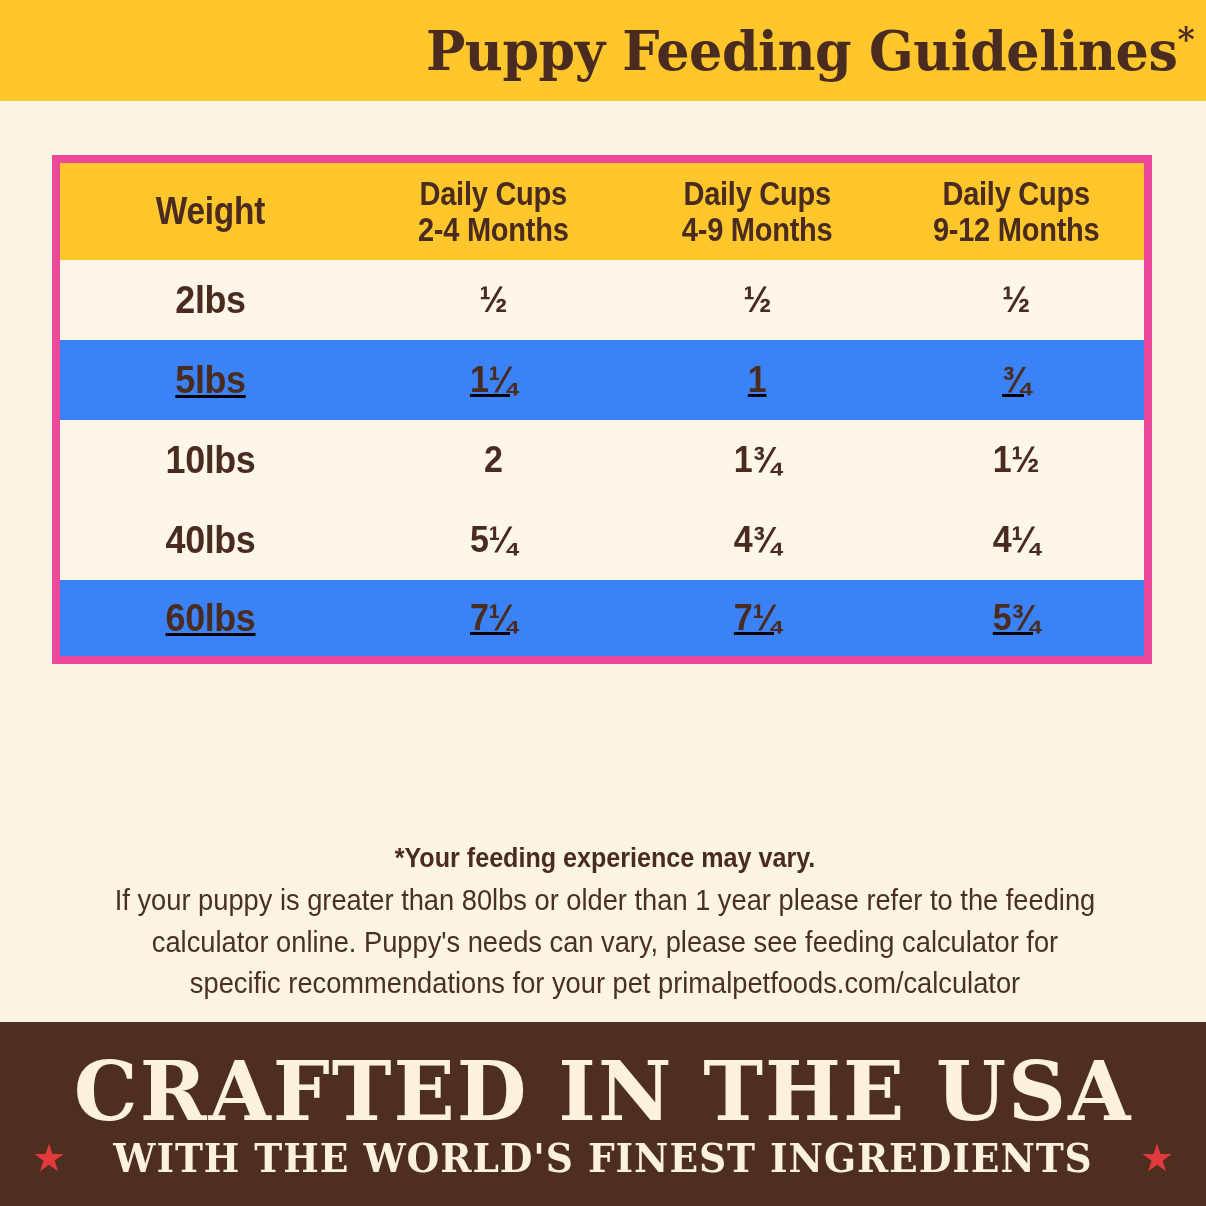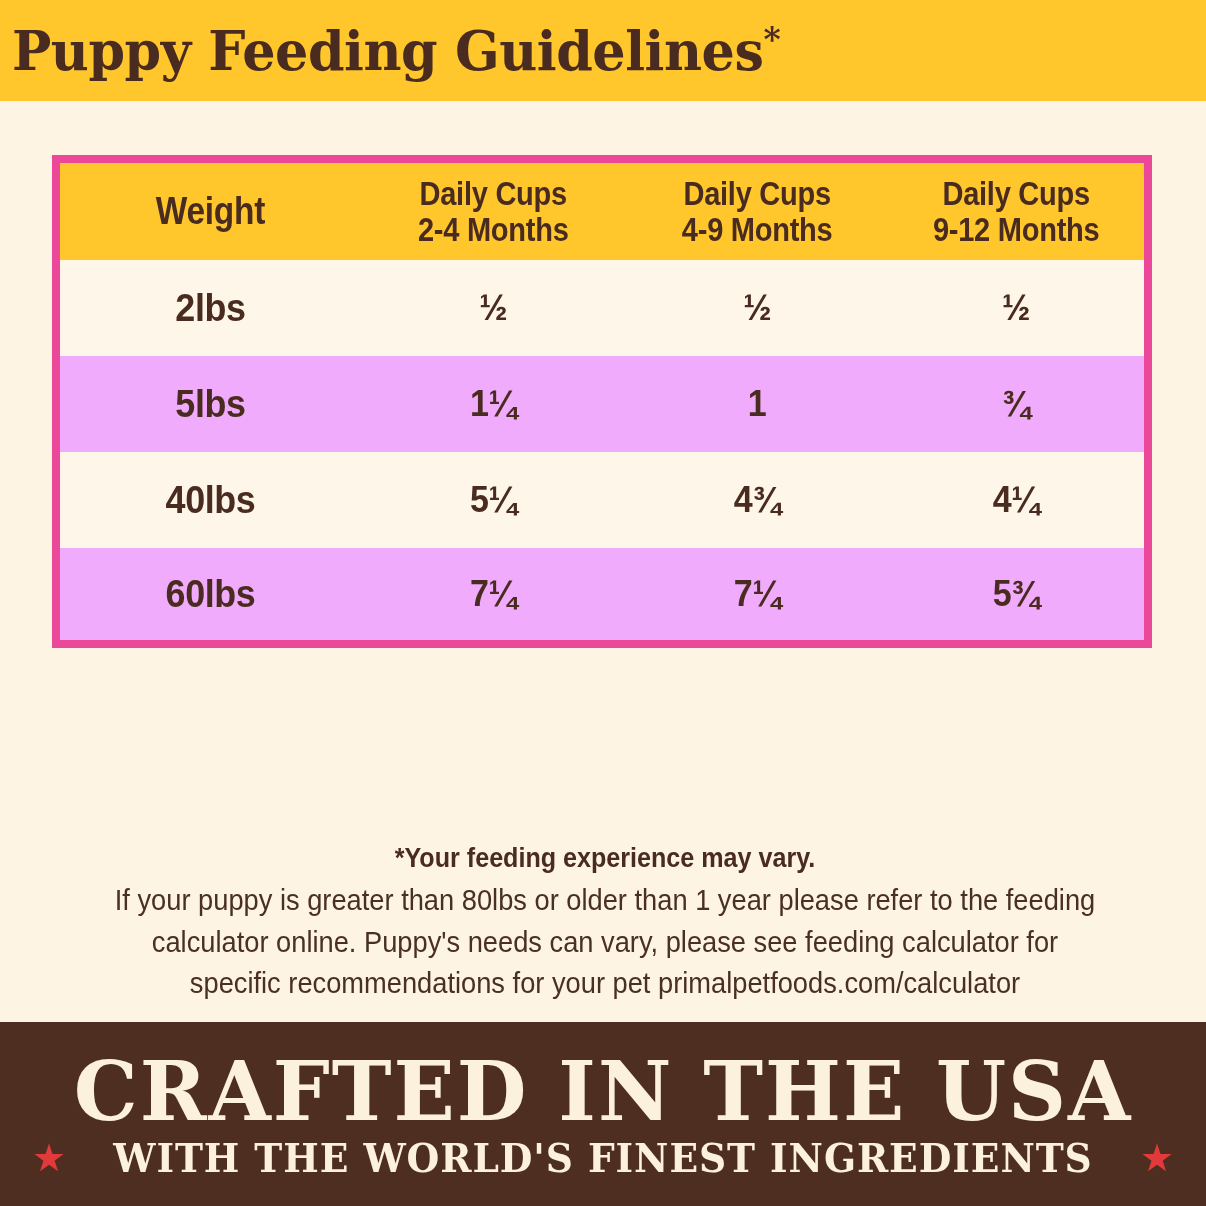--- a/index.html
+++ b/index.html
@@ -18,21 +18,21 @@
   
   .title-bar {
     position: absolute;
     left: 0;
     top: 0;
     width: 1206px;
     height: 101px;
     background: #FFC72C;
     display: flex;
     align-items: center;
-    justify-content: flex-start;
+    justify-content: flex-end;
   }
   .title-text {
     font-family: "DejaVu Serif", "Liberation Serif", serif;
     font-weight: bold;
     font-size: 54px;
     color: #4A2B20;
     letter-spacing: -0.5px;
     line-height: 1;
     white-space: nowrap;
     transform: scaleX(0.97);
@@ -71,23 +71,23 @@
     line-height: 1.08;
     transform: scaleX(0.88);
     letter-spacing: -0.3px;
   }
   .feed-table thead th.col-weight {
     font-size: 38px;
   }
   .hdr-l1 { display: block; }
   .hdr-l2 { display: block; }
 
-  .feed-table tbody tr { height: 96px; }
+  .feed-table tbody tr { height: 80px; }
   .feed-table tbody tr.row-odd  { background: #FDF6E9; }
-  .feed-table tbody tr.row-even { background: #f0abfc; }
+  .feed-table tbody tr.row-even { background: #3b82f6; text-decoration: underline; }
 
   .feed-table tbody td {
     padding: 0;
     text-align: center;
     vertical-align: middle;
     color: #4A2B20;
     font-family: "Liberation Sans", sans-serif;
     font-weight: bold;
     font-size: 37px;
     letter-spacing: -0.4px;
@@ -210,20 +210,26 @@
         <td>½</td>
         <td>½</td>
       </tr>
       <tr class="row-even">
         <td class="cell-weight">5lbs</td>
         <td>1¼</td>
         <td>1</td>
         <td>¾</td>
       </tr>
       <tr class="row-odd">
+        <td class="cell-weight">10lbs</td>
+        <td>2</td>
+        <td>1¾</td>
+        <td>1½</td>
+      </tr>
+      <tr class="row-odd">
         <td class="cell-weight">40lbs</td>
         <td>5¼</td>
         <td>4¾</td>
         <td>4¼</td>
       </tr>
       <tr class="row-even">
         <td class="cell-weight">60lbs</td>
         <td>7¼</td>
         <td>7¼</td>
         <td>5¾</td>

